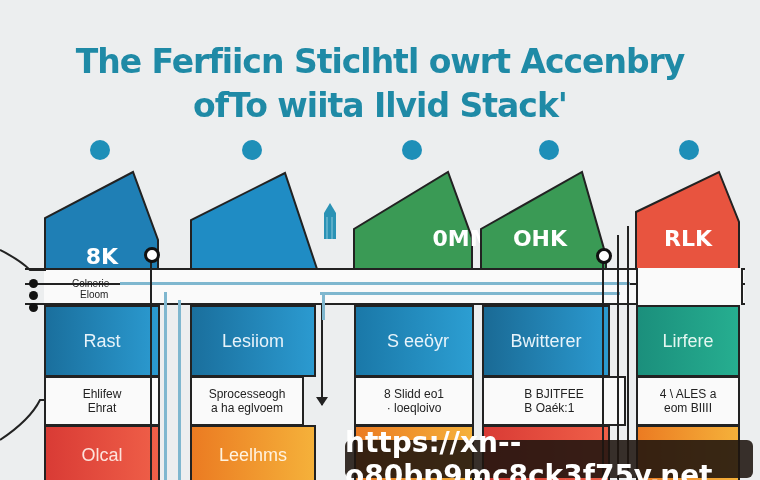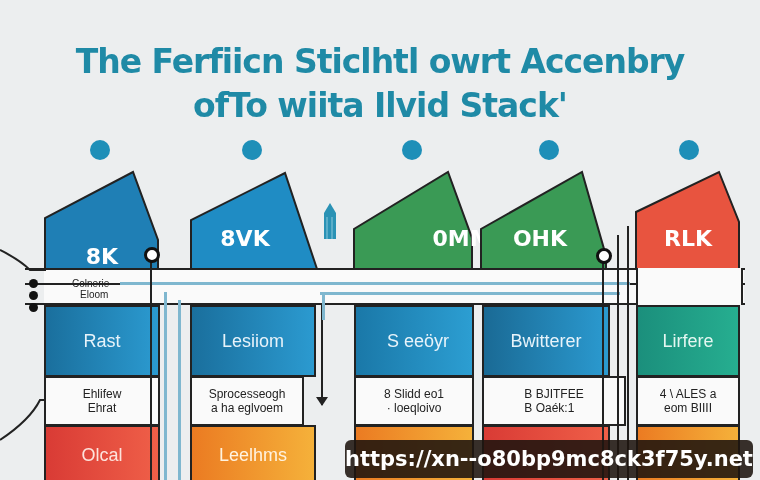--- a/index.html
+++ b/index.html
@@ -13,21 +13,21 @@
   .roof-label{position:absolute;left:0;width:100%;text-align:center;color:#fff;font-size:22px;font-weight:bold;font-family:"DejaVu Sans",sans-serif;}
   .cell{position:absolute;border:2px solid #222;box-sizing:border-box;display:flex;align-items:center;justify-content:center;text-align:center;}
   .cell-text{font-size:18px;line-height:14px;}
   .white{background:#fafafa;color:#222;font-size:12px;}
   .hline{position:absolute;height:2px;background:#222;}
   .vline{position:absolute;width:2px;background:#222;}
   .bline{position:absolute;background:#7fb7cf;}
   .node{position:absolute;width:9px;height:9px;border-radius:50%;background:#111;}
   .ring{position:absolute;width:10px;height:10px;border-radius:50%;background:#fff;border:3px solid #111;}
   .leftlabel{position:absolute;font-size:10px;color:#222;}
-  .url{position:absolute;left:345px;top:440px;width:408px;height:38px;background:rgba(30,20,15,0.88);border-radius:6px;color:#fff;font-size:21px;font-weight:bold;display:flex;align-items:center;justify-content:center;font-family:"DejaVu Sans",sans-serif;}
+  .url{position:absolute;left:345px;top:440px;width:408px;height:38px;background:rgba(30,20,15,0.88);border-radius:6px;color:#fff;font-size:28px;font-weight:bold;display:flex;align-items:center;justify-content:center;font-family:"DejaVu Sans",sans-serif;}
 </style>
 </head>
 <body>
 
 <div>
   <div class="title t1">The Ferfiicn Sticlhtl owrt Accenbry</div>
   <div class="title t2">ofTo wiita Ilvid Stack'</div>
 </div>
 
 <div class="dot" style="left:90px;top:140px;"></div>
@@ -80,21 +80,20 @@
   <div class="cell" style="left:44px;top:425px;width:116px;height:60px;background:linear-gradient(90deg,#d93b35,#ef5f48);">
       <span class="cell-text" style="color:#fde3dc;">Olcal</span>
     </div>
 </div>
 
 <div>
   <div class="roof" style="left:190px;top:170px;width:130px;height:100px;">
     <svg width="130" height="100" viewBox="0 0 130 100">
         <polygon points="1,99 1,50 95,3 127,99" fill="#1f8cc4" stroke="#222" stroke-width="2"></polygon>
       </svg>
-    <div class="roof-label" style="top:56px;width:110px;">8VK</div>
   </div>
   <div class="cell" style="left:190px;top:305px;width:126px;height:72px;background:linear-gradient(90deg,#1a6f9d,#2b9ad0);">
       <span class="cell-text" style="color:#e7f3fa;">Lesiiom</span>
     </div>
   <div class="cell white" style="left:190px;top:376px;width:114px;height:50px;">
       <div>
         <div>Sprocesseogh</div>
         <div>a ha eglvoem</div>
       </div>
     </div>

